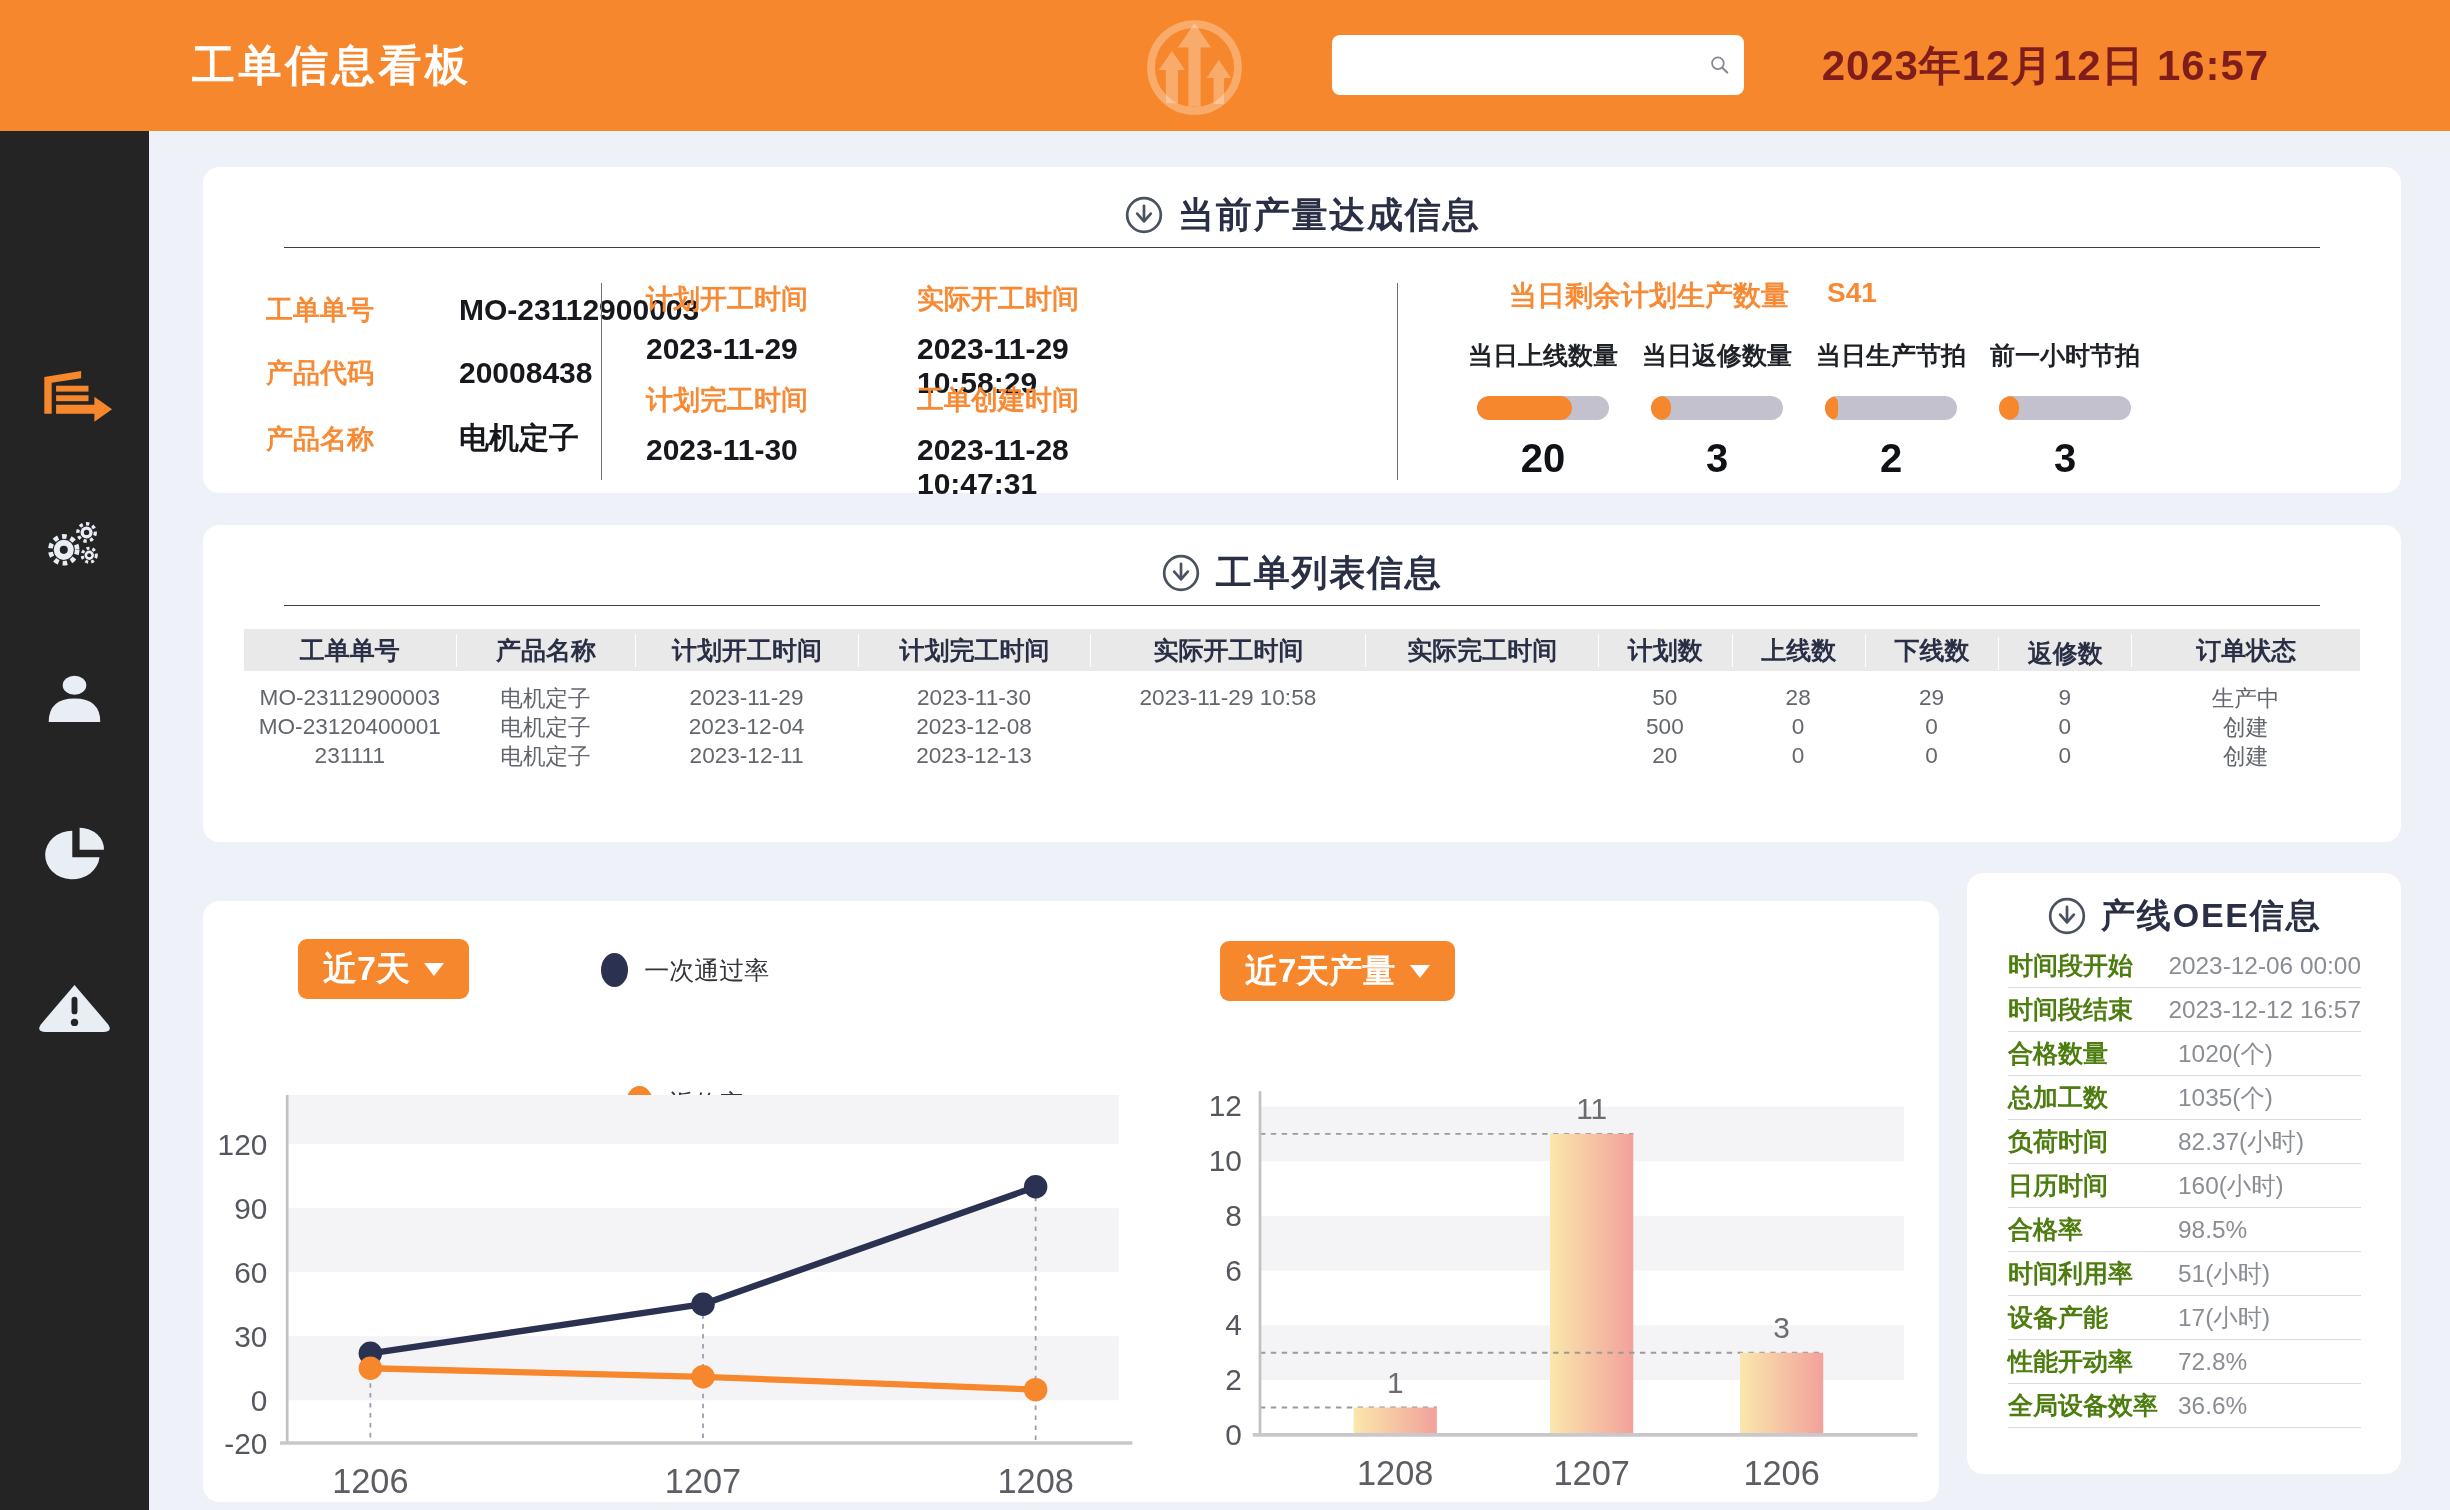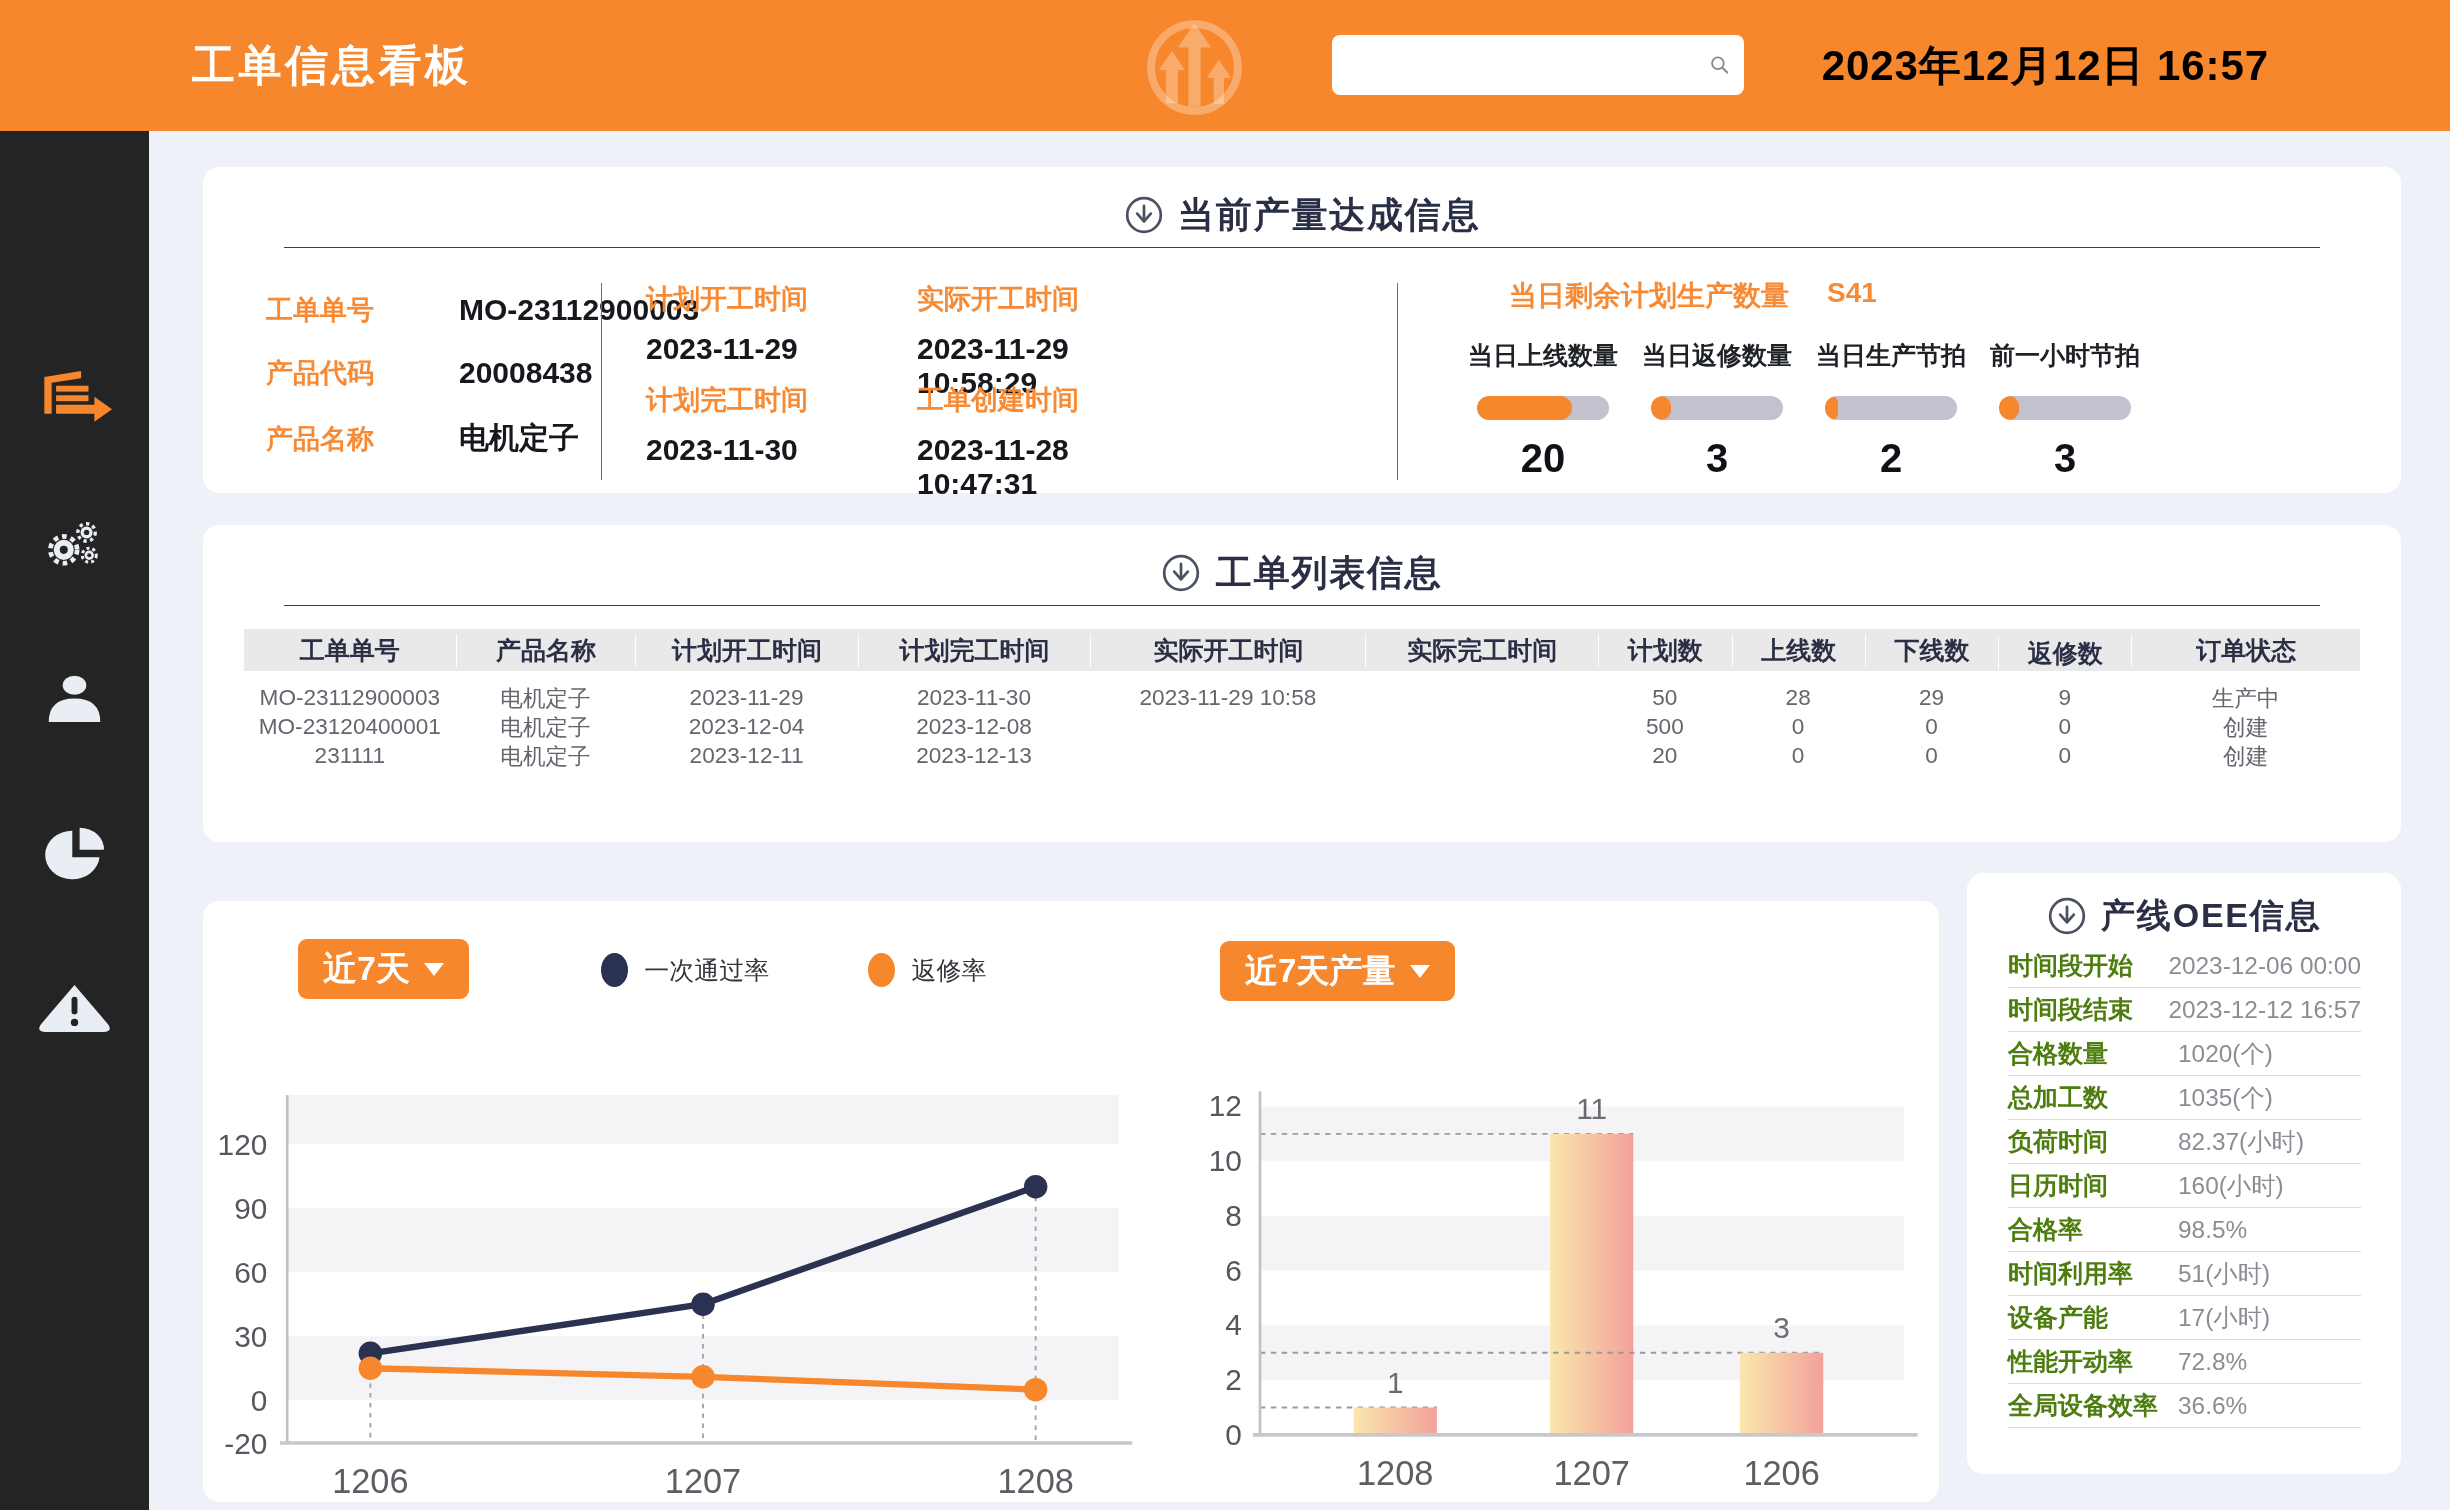--- a/index.html
+++ b/index.html
@@ -10,21 +10,21 @@
   
   .topbar{position:absolute;left:0;top:0;width:2450px;height:131px;background:#F7872C;}
   .app-title{position:absolute;left:192px;top:0;height:131px;line-height:131px;
              font-size:43px;font-weight:bold;color:#ffffff;letter-spacing:3.6px;}
   .logo{position:absolute;left:1138px;top:11px;width:113px;height:113px;}
   .search{position:absolute;left:1332px;top:35px;width:412px;height:60px;background:#ffffff;
           border-radius:8.1px;display:flex;align-items:center;padding:0 12.7px 0 18px;}
   .search-input{flex:1;height:100%;border:none;outline:none;background:transparent;
                 font-size:27px;font-family:"Liberation Sans",sans-serif;color:#333;}
   .datetime{position:absolute;right:181px;top:0;height:139px;line-height:131px;
-            font-size:42px;font-weight:bold;color:#000000;letter-spacing:0.9px;}
+            font-size:42px;font-weight:bold;color:#7f1d1d;letter-spacing:0.9px;}
 
   
   .sidebar{position:absolute;left:0;top:131px;width:149px;height:1379px;background:#242424;}
   .side-btn{position:absolute;left:34px;width:81px;height:81px;border:none;background:transparent;
             padding:0;cursor:pointer;}
   .side-btn svg{width:81px;height:67px;display:block;}
 
   
   .card{position:absolute;background:#ffffff;border-radius:16.3px;}
   .card1{left:203px;top:167px;width:2198px;height:326px;}
@@ -66,21 +66,21 @@
   .td{font-size:22.6px;color:#63666d;text-align:center;white-space:nowrap;overflow:hidden;}
 
   
   .range-btn{position:absolute;height:60px;background:#F7872C;border:none;border-radius:9px;
              color:#fff;font-weight:bold;font-family:"Liberation Sans",sans-serif;
              display:flex;align-items:center;gap:14.5px;padding:0 25px;cursor:pointer;}
   .btn-line{left:95px;top:38px;font-size:34px;}
   .btn-bar{left:1017px;top:40px;font-size:33px;}
   .tri{width:0;height:0;border-left:10px solid transparent;border-right:10px solid transparent;
        border-top:13.6px solid #ffffff;display:inline-block;}
-  .legend{position:absolute;left:398px;top:52px;display:flex;gap:99px;align-items:center;}
+  .legend{position:absolute;left:398px;top:52px;display:flex;gap:99px;align-items:center;flex-direction:column;}
   .legend-item{display:flex;align-items:center;gap:16.3px;}
   .dot{width:27px;height:34px;border-radius:50%;}
   .legend-label{font-size:25px;color:#33353a;}
   #line-chart{position:absolute;left:84px;top:194px;overflow:visible;}
   #bar-chart{position:absolute;left:1057px;top:190px;overflow:visible;}
 
   
   .oee-rows{position:absolute;left:41px;top:71px;width:353px;}
   .oee-row{display:flex;align-items:center;height:44px;border-bottom:0.9px solid #d9dbe0;}
   .oee-label{width:170px;font-size:25px;font-weight:bold;color:#4d7c0f;white-space:nowrap;}

